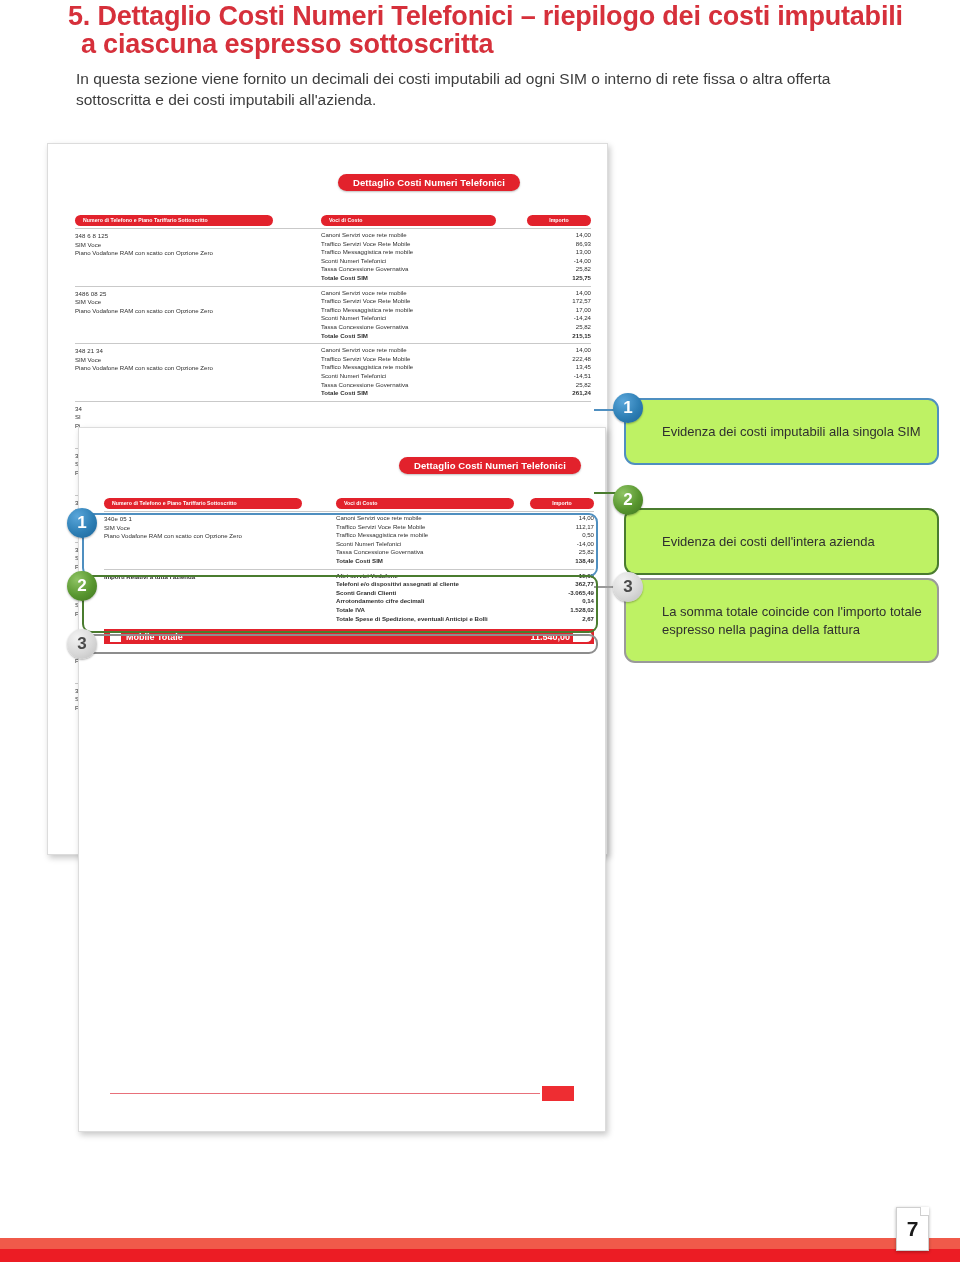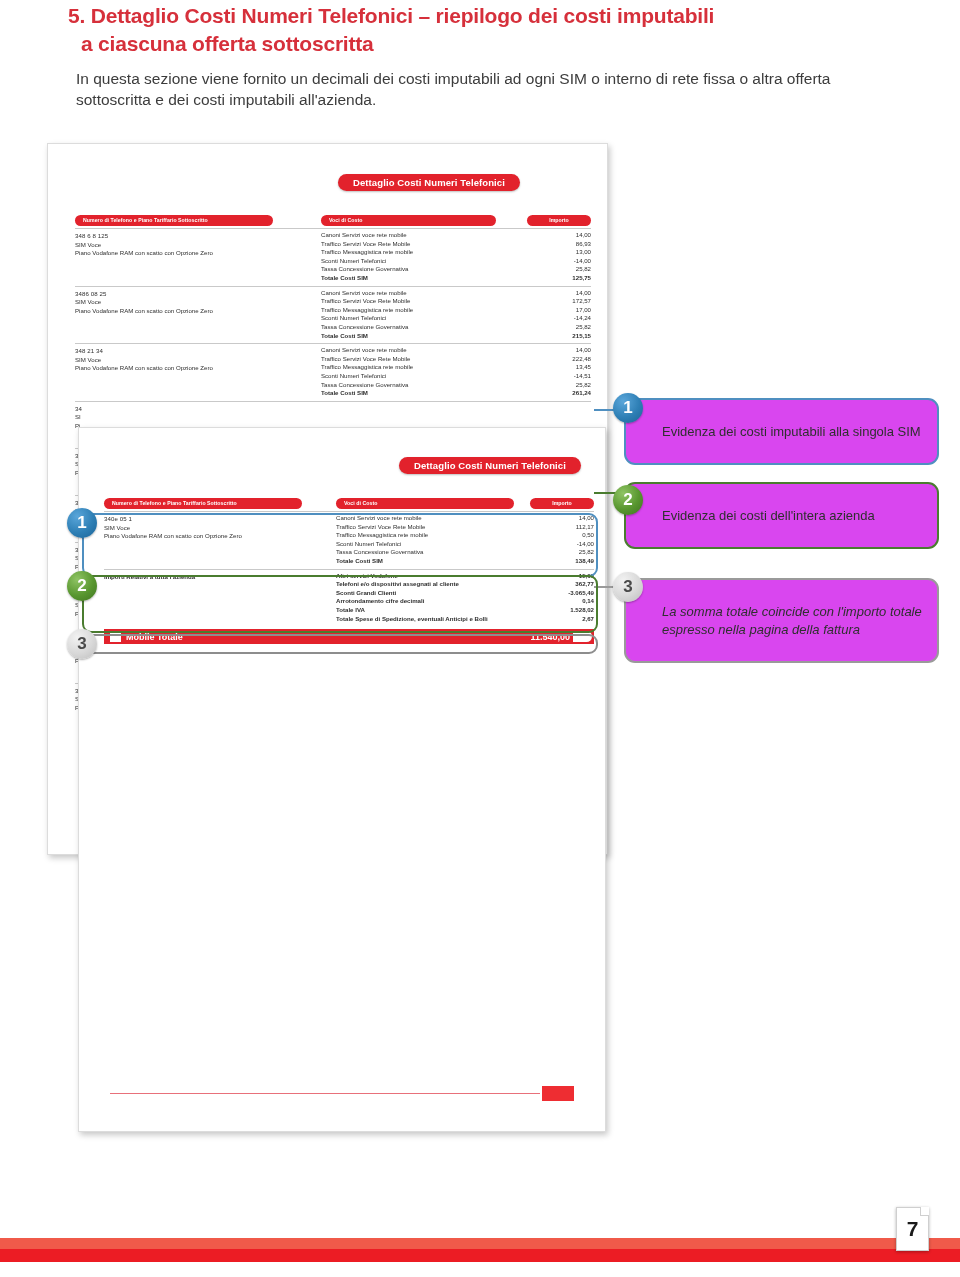--- a/index.html
+++ b/index.html
@@ -22,21 +22,21 @@
   
   .heading {
     position: absolute;
     left: 68px;
     top: 2px;
     width: 700px;
   }
   .heading-line {
     color: #d6303b;
     font-weight: bold;
-    font-size: 21px;
+    font-size: 27px;
     line-height: 28px;
     letter-spacing: -0.2px;
     white-space: nowrap;
   }
   .heading-line.second { padding-left: 13px; }
 
   .intro {
     position: absolute;
     left: 76px;
     top: 68px;
@@ -219,21 +219,21 @@
     box-shadow: 0 1px 2px rgba(0,0,0,0.3);
   }
   .badge-blue  { background: radial-gradient(circle at 34% 28%, #5aa6da 0%, #2e7fb5 55%, #1b6397 100%); }
   .badge-green { background: radial-gradient(circle at 34% 28%, #8fc464 0%, #58962f 55%, #3f7420 100%); }
   .badge-gray  { background: radial-gradient(circle at 34% 28%, #f2f2f2 0%, #d8d8d8 55%, #bdbdbd 100%); color: #4a4a4a; }
 
   
   .callout {
     position: absolute;
     border-radius: 11px;
-    background: #d946ef;
+    background: #bef264;
     display: flex;
     align-items: center;
     z-index: 11;
   }
   .callout-text {
     padding-left: 36px;
     padding-right: 14px;
     font-size: 13px;
     line-height: 18px;
     color: #2f2f2f;
@@ -308,21 +308,21 @@
     border-bottom: 1px solid #cfcfcf;
   }
 </style>
 </head>
 <body>
 
 <div class="page">
 
   <div class="heading">
     <div class="heading-line">5. Dettaglio Costi Numeri Telefonici – riepilogo dei costi imputabili</div>
-    <div class="heading-line second">a ciascuna offerta sottoscritta</div>
+    <div class="heading-line second">a ciascuna espresso sottoscritta</div>
   </div>
 
   <div class="intro">In questa sezione viene fornito un decimali dei costi imputabili ad ogni SIM o interno di rete fissa o altra offerta sottoscritta e dei costi imputabili all'azienda.</div>
 
   <div class="sheet sheet-back">
     <div class="banner" style="left:290px; top:30px; width:182px;">Dettaglio Costi Numeri Telefonici</div>
 
     <div class="tbl" style="left:27px; top:71px; width:516px;">
       <div class="hdr-row">
         <div class="hdr-pill left" style="left:0px; width:198px;">Numero di Telefono e Piano Tariffario Sottoscritto</div>
@@ -578,26 +578,26 @@
 
   <div class="badge badge-blue" style="left:67px; top:508px;">1</div>
   <div class="badge badge-green" style="left:67px; top:571px;">2</div>
   <div class="badge badge-gray" style="left:67px; top:629px;">3</div>
 
   <div class="callout co-blue" style="left:624px; top:398px; width:315px; height:67px;">
     <span class="callout-text">Evidenza dei costi imputabili alla singola SIM</span>
   </div>
   <div class="badge badge-blue" style="left:613px; top:393px;">1</div>
 
-  <div class="callout co-green" style="left:624px; top:482px; width:315px; height:67px;">
+  <div class="callout co-green" style="left:624px; top:508px; width:315px; height:67px;">
     <span class="callout-text">Evidenza dei costi dell'intera azienda</span>
   </div>
   <div class="badge badge-green" style="left:613px; top:485px;">2</div>
 
-  <div class="callout co-gray" style="left:624px; top:578px; width:315px; height:85px;font-style:italic;">
+  <div class="callout co-gray" style="left:624px; top:578px; width:315px; height:85px;">
     <span class="callout-text">La somma totale coincide con l'importo totale espresso nella pagina della fattura</span>
   </div>
   <div class="badge badge-gray" style="left:613px; top:572px;">3</div>
 
   <div class="footer-bar-light"></div>
   <div class="footer-bar-dark"></div>
   <div class="page-corner">
     <span class="fold"></span>
     <span>7</span>
   </div>

